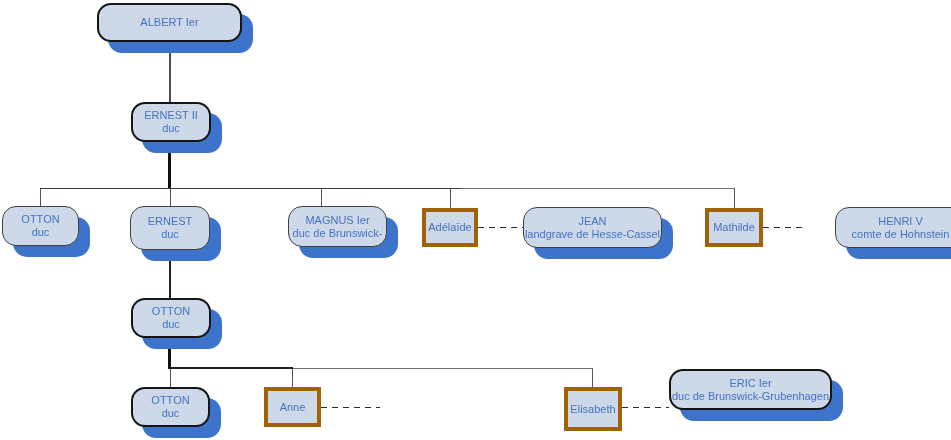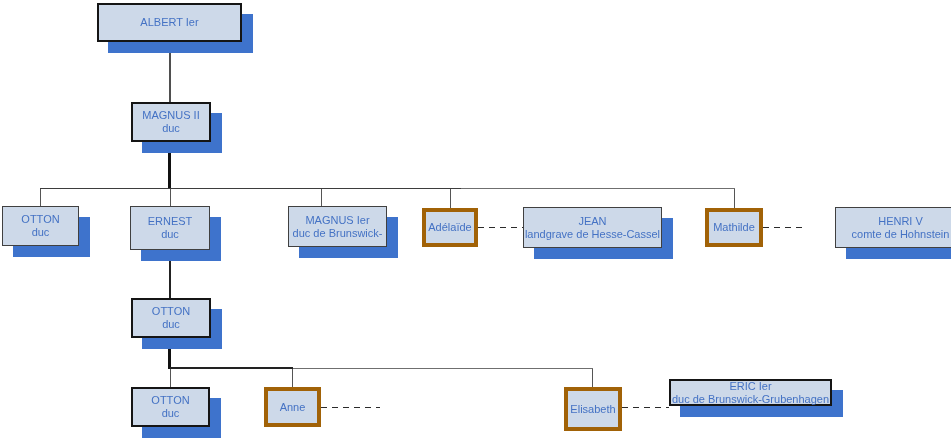--- a/index.html
+++ b/index.html
@@ -20,21 +20,21 @@
     line-height:13px;
     display:flex;
     flex-direction:column;
     align-items:center;
     justify-content:center;
     text-align:center;
     z-index:2;
     cursor:default;
     white-space:nowrap;
   }
-  .node.shadow{ box-shadow:11px 11px 0 0 #3e73cc; }
+  .node.shadow{ box-shadow:11px 11px 0 0 #3e73cc;border-radius:14px; }
   .node.emph{ border:2px solid #151515; }
   .node.spouse{ border:4px solid #a16207; }
   .line{ position:absolute; z-index:1; }
   .dash{
     position:absolute; z-index:1; height:1px;
     background:repeating-linear-gradient(90deg,#2b2b2b 0,#2b2b2b 6px,transparent 6px,transparent 11px);
   }
 </style>
 </head>
 <body>
@@ -64,21 +64,21 @@
   <div class="dash" style="left:478px;top:227px;width:45px"></div>
   <div class="dash" style="left:763px;top:227px;width:44px"></div>
   <div class="dash" style="left:321px;top:407px;width:59px"></div>
   <div class="dash" style="left:622px;top:407px;width:47px"></div>
 
   <div class="node shadow emph" style="left:97px;top:3px;width:145px;height:39px">
     <span>ALBERT Ier</span>
   </div>
 
   <div class="node shadow emph" style="left:131px;top:102px;width:80px;height:40px">
-    <span>MAGNUS II</span>
+    <span>ERNEST II</span>
     <span>duc</span>
   </div>
 
   <div class="node shadow" style="left:2px;top:206px;width:77px;height:40px">
     <span>OTTON</span>
     <span>duc</span>
   </div>
 
   <div class="node shadow" style="left:130px;top:206px;width:80px;height:44px">
     <span>ERNEST</span>
@@ -120,18 +120,18 @@
 
   <div class="node spouse" style="left:264px;top:387px;width:57px;height:40px">
     <span>Anne</span>
   </div>
 
 
   <div class="node spouse" style="left:564px;top:387px;width:58px;height:44px">
     <span>Elisabeth</span>
   </div>
 
-  <div class="node shadow emph" style="left:669px;top:379px;width:163px;height:27px">
+  <div class="node shadow emph" style="left:669px;top:369px;width:163px;height:41px">
     <span>ERIC Ier</span>
     <span>duc de Brunswick-Grubenhagen</span>
   </div>
 
 </div>
 
 </body></html>

